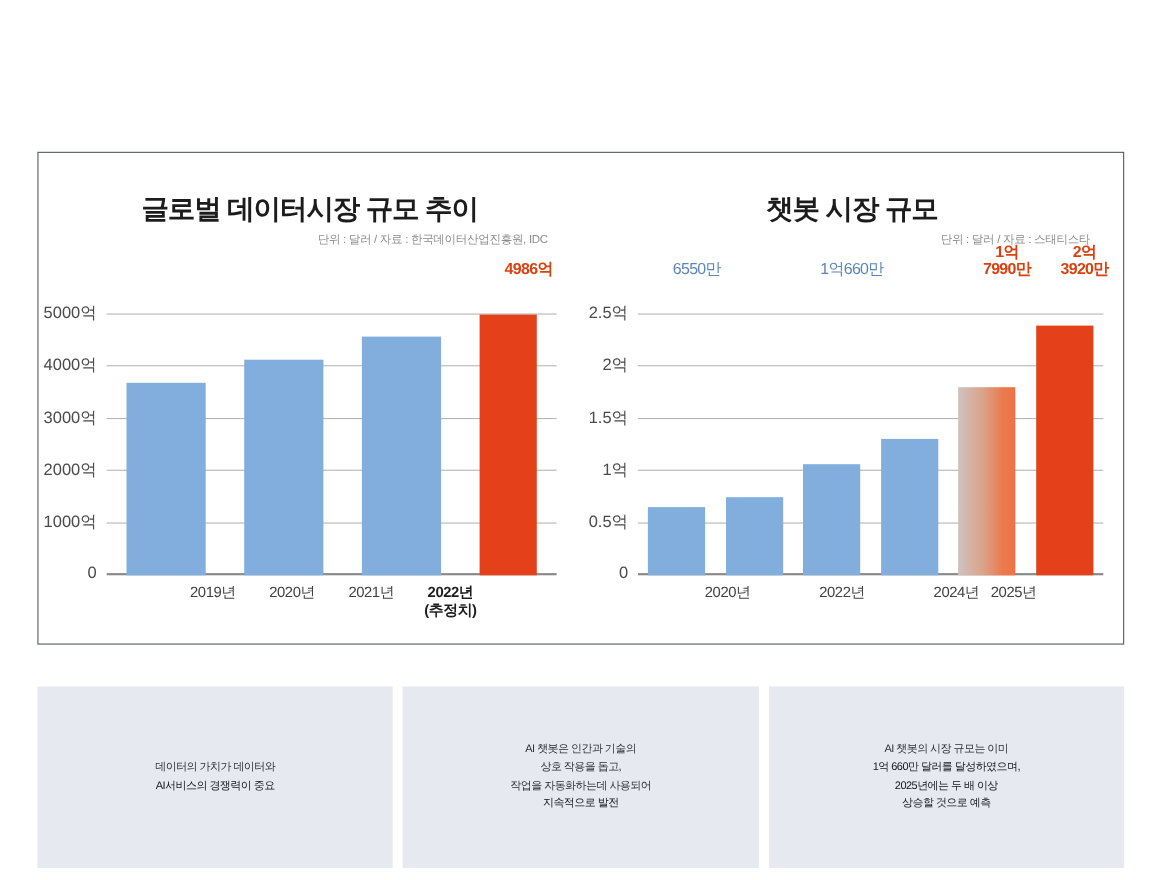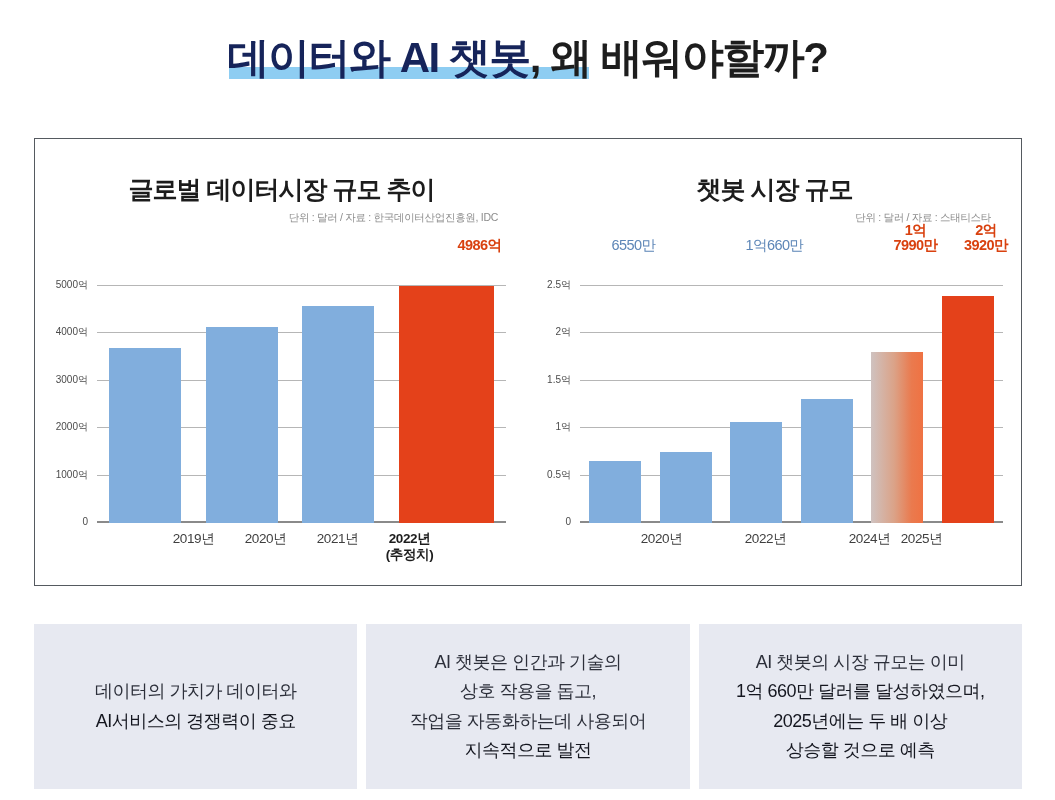--- a/index.html
+++ b/index.html
@@ -94,21 +94,21 @@
     height: 1px;
     background: #b6b6b6;
   }
   .grid-line.base { background: #8a8a8a; height: 2px; }
 
   .ytick {
     position: absolute;
     right: 100%;
     margin-right: 9px;
     transform: translateY(-50%);
-    font-size: 10px;
+    font-size: 15px;
     color: #4b4b4b;
     white-space: nowrap;
   }
 
   .bars {
     position: absolute;
     left: 0; right: 0; bottom: 0;
     height: 100%;
     display: flex;
     align-items: flex-end;
@@ -183,38 +183,32 @@
   .card {
     flex: 1 1 0;
     background: #e7e9f1;
     display: flex;
     align-items: center;
     justify-content: center;
     text-align: center;
     padding: 10px 14px;
   }
   .card-text {
-    font-size: 18px;
+    font-size: 10px;
     color: #2c2f3a;
     line-height: 1.62;
     letter-spacing: -0.5px;
   }
   .card-text b { font-weight: 400; color: #14161f; }
 </style>
 </head>
 <body>
 
 <div id="page">
 
-  <div class="title-wrap">
-    <div class="title-inner">
-      <div class="title-underline"></div>
-      <div class="title-text"><span class="title-hl-a">데이터와 AI 챗봇</span><span class="title-hl-b">, 왜 배워야할까?</span></div>
-    </div>
-  </div>
 
   <div class="panel">
     <div class="charts-row">
 
       <div class="chart-col">
         <div class="chart-title">글로벌 데이터시장 규모 추이</div>
         <div class="chart-sub">단위 : 달러 / 자료 : 한국데이터산업진흥원, IDC</div>
         <div class="plot" id="plot-left">
             <div class="grid-line base" style="bottom: 0px;">
               <div class="ytick">0</div>
@@ -243,21 +237,21 @@
               <div class="bar-slot" style="width: 72px;">
                 <div class="bar" style="height: 195.938px;">
                   <div class="bar-label inside">4125억</div>
                 </div>
               </div>
               <div class="bar-slot" style="width: 72px;">
                 <div class="bar" style="height: 216.743px;">
                   <div class="bar-label inside">4563억</div>
                 </div>
               </div>
-              <div class="bar-slot" style="width: 95px;">
+              <div class="bar-slot" style="width: 52px;">
                 <div class="bar accent" style="height: 236.835px;">
                   <div class="bar-label outside-red">4986억</div>
                 </div>
               </div>
             </div>
           </div>
         <div class="xaxis" id="xaxis-left">
             <div class="xtick" style="width: 72px;">2019년</div>
             <div class="xtick" style="width: 72px;">2020년</div>
             <div class="xtick" style="width: 72px;">2021년</div>

